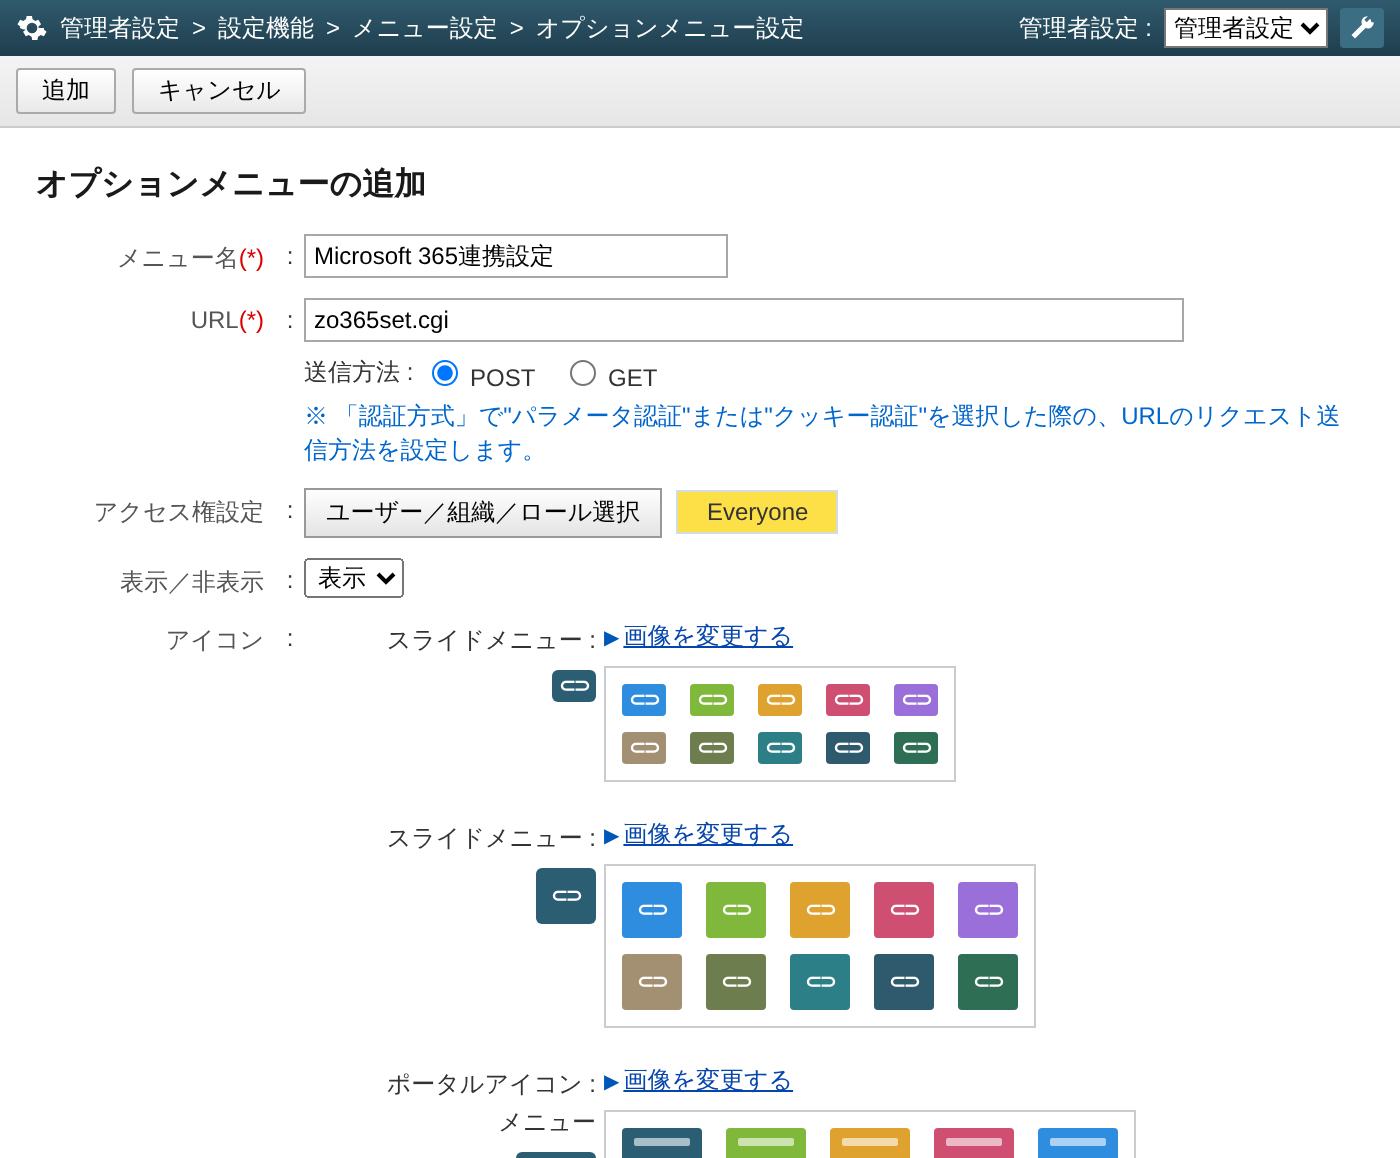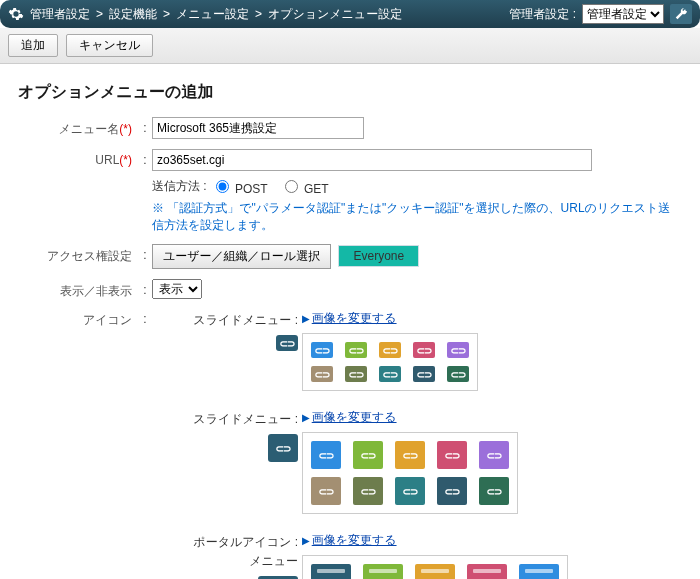--- a/index.html
+++ b/index.html
@@ -1,38 +1,38 @@
 <!DOCTYPE html>
 <html><head>
 <meta charset="utf-8">
 <style>
   * { box-sizing: border-box; }
   body { margin:0; font-family:"Meiryo","Hiragino Kaku Gothic Pro",sans-serif; font-size:12px; color:#333; background:#fff; }
-  .topbar { background:linear-gradient(#2f5a6d,#1f3e4d); color:#fff; height:28px; display:flex; align-items:center; padding:0 8px;border-radius:10px; }
+  .topbar { background:linear-gradient(#2f5a6d,#1f3e4d); color:#fff; height:28px; display:flex; align-items:center; padding:0 8px; }
   .gear { width:16px; height:16px; margin-right:6px; }
   .breadcrumbs { flex:1; display:flex; gap:6px; align-items:center; font-size:12px; }
   .breadcrumbs span { white-space:nowrap; }
   .topbar-right { display:flex; align-items:center; gap:6px; }
   .topbar select { font-size:12px; height:20px; background:#fff;}
   .wrench { width:22px; height:20px; background:#3b6d83; display:flex; align-items:center; justify-content:center; border-radius:2px;}
   .toolbar { background:linear-gradient(#f4f4f4,#e6e6e6); border-bottom:1px solid #ccc; padding:6px 8px; display:flex; gap:8px;}
   .btn { background:linear-gradient(#fff,#e9e9e9); border:1px solid #aaa; border-radius:2px; padding:2px 12px; font-size:12px; cursor:pointer;}
   .page { padding:10px 18px 30px 18px; }
   h2.title { font-size:16px; font-weight:bold; margin:8px 0 14px 0; color:#1a1a1a;}
   .row { display:flex; align-items:flex-start; margin-bottom:10px; }
   .label { width:120px; text-align:right; padding-right:6px; color:#555; padding-top:4px;}
   .req { color:#d00; }
   .colon { width:14px; text-align:center; padding-top:4px;}
   .field { flex:1; }
   input[type=text]{ font-size:12px; padding:3px 4px; border:1px solid #a7a7a7; }
   .w280{width:212px;} .w440{width:440px;}
   .send-row{ margin-top:6px; display:flex; align-items:center; gap:4px;}
   .note { color:#0066cc; margin-top:4px; font-size:12px;}
   .pill-btn { background:linear-gradient(#fefefe,#e4e4e4); border:1px solid #999; padding:3px 10px; font-size:12px; cursor:pointer;}
-  .pill-val { display:inline-block; background:#14b8a6; padding:3px 14px; margin-left:4px; border:1px solid #d0dde4;}
+  .pill-val { display:inline-block; background:#fde047; padding:3px 14px; margin-left:4px; border:1px solid #d0dde4;}
   select.small{ font-size:12px; padding:1px 2px;}
   .tri{ color:#0057b8; font-size:10px; margin-right:2px;}
   .linklike{ color:#0645ad; text-decoration:underline; cursor:pointer;}
   .preview-box{ border:1px solid #ccc; padding:8px; margin-top:6px; display:inline-block;}
   .swatch-row{ display:flex; gap:12px; margin-bottom:8px;}
   .swatch-row:last-child{margin-bottom:0;}
   .sw-sm{ width:22px; height:16px; border-radius:2px; display:flex; align-items:center; justify-content:center;}
   .sw-md{ width:30px; height:28px; border-radius:2px; display:flex; align-items:center; justify-content:center;}
   .sw-lg{ width:40px; height:38px; border-radius:2px; display:flex; align-items:center; justify-content:center; position:relative;}
   .sw-lg::before{ content:""; position:absolute; top:5px; left:6px; right:6px; height:4px; background:rgba(255,255,255,0.6); border-radius:1px;}

